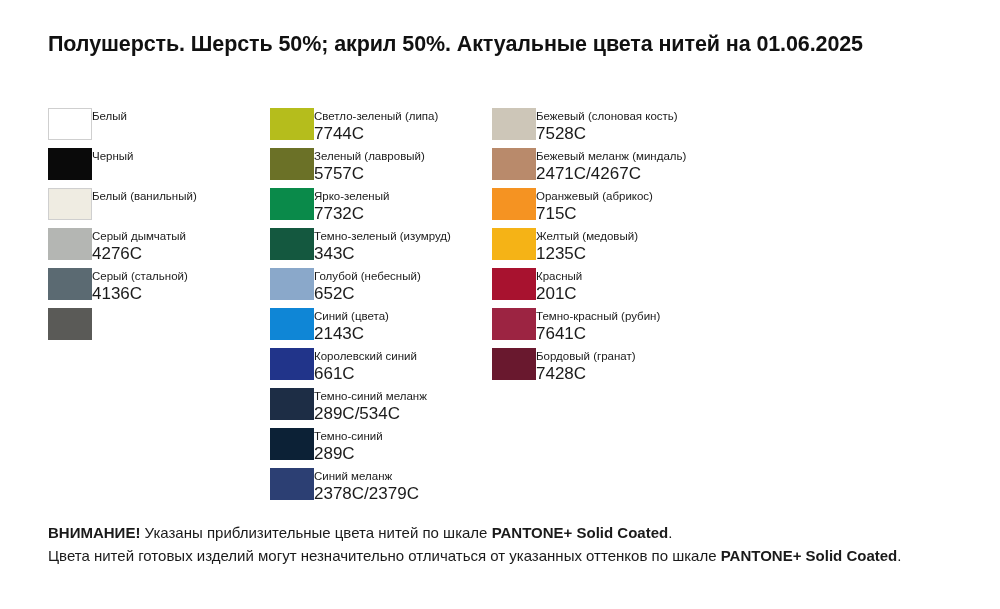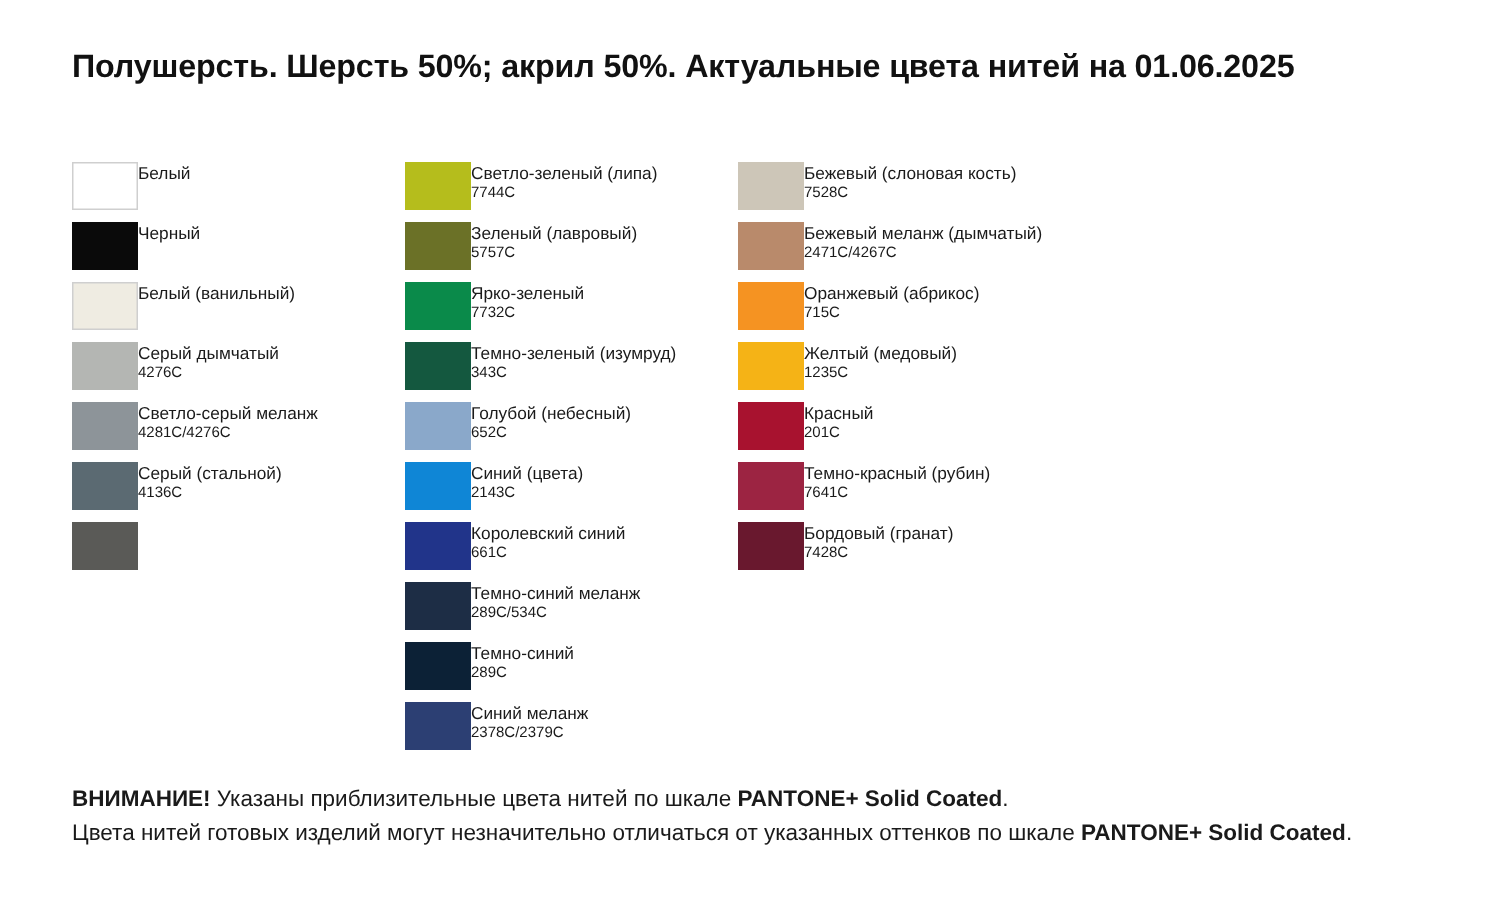--- a/index.html
+++ b/index.html
@@ -67,21 +67,21 @@
   }
   .swatch-name {
     font-size: 11.5px;
     color: #1a1a1a;
     white-space: nowrap;
   }
   .swatch-name.bold {
     font-weight: bold;
   }
   .swatch-code {
-    font-size: 10px;
+    font-size: 17px;
     color: #1a1a1a;
     white-space: nowrap;
   }
   .footer {
     position: absolute;
     left: 48px;
     top: 521px;
     width: 920px;
     font-size: 15px;
     line-height: 1.55;
@@ -129,27 +129,20 @@
         </div>
       </div>
       <div class="swatch-row">
         <div class="swatch" style="background:#b4b6b3"></div>
         <div class="swatch-text">
           <div class="swatch-name">Серый дымчатый</div>
           <div class="swatch-code">4276C</div>
         </div>
       </div>
       <div class="swatch-row">
-        <div class="swatch" style="background:#8d9499"></div>
-        <div class="swatch-text">
-          <div class="swatch-name">Светло-серый меланж</div>
-          <div class="swatch-code">4281C/4276C</div>
-        </div>
-      </div>
-      <div class="swatch-row">
         <div class="swatch" style="background:#5b6a72"></div>
         <div class="swatch-text">
           <div class="swatch-name">Серый (стальной)</div>
           <div class="swatch-code">4136C</div>
         </div>
       </div>
       <div class="swatch-row">
         <div class="swatch" style="background:#5a5a57"></div>
       </div>
     </div>
@@ -231,21 +224,21 @@
       <div class="swatch-row">
         <div class="swatch" style="background:#cdc6b8"></div>
         <div class="swatch-text">
           <div class="swatch-name">Бежевый (слоновая кость)</div>
           <div class="swatch-code">7528C</div>
         </div>
       </div>
       <div class="swatch-row">
         <div class="swatch" style="background:#b98a6b"></div>
         <div class="swatch-text">
-          <div class="swatch-name">Бежевый меланж (дымчатый)</div>
+          <div class="swatch-name">Бежевый меланж (миндаль)</div>
           <div class="swatch-code">2471C/4267C</div>
         </div>
       </div>
       <div class="swatch-row">
         <div class="swatch" style="background:#f59322"></div>
         <div class="swatch-text">
           <div class="swatch-name">Оранжевый (абрикос)</div>
           <div class="swatch-code">715C</div>
         </div>
       </div>

